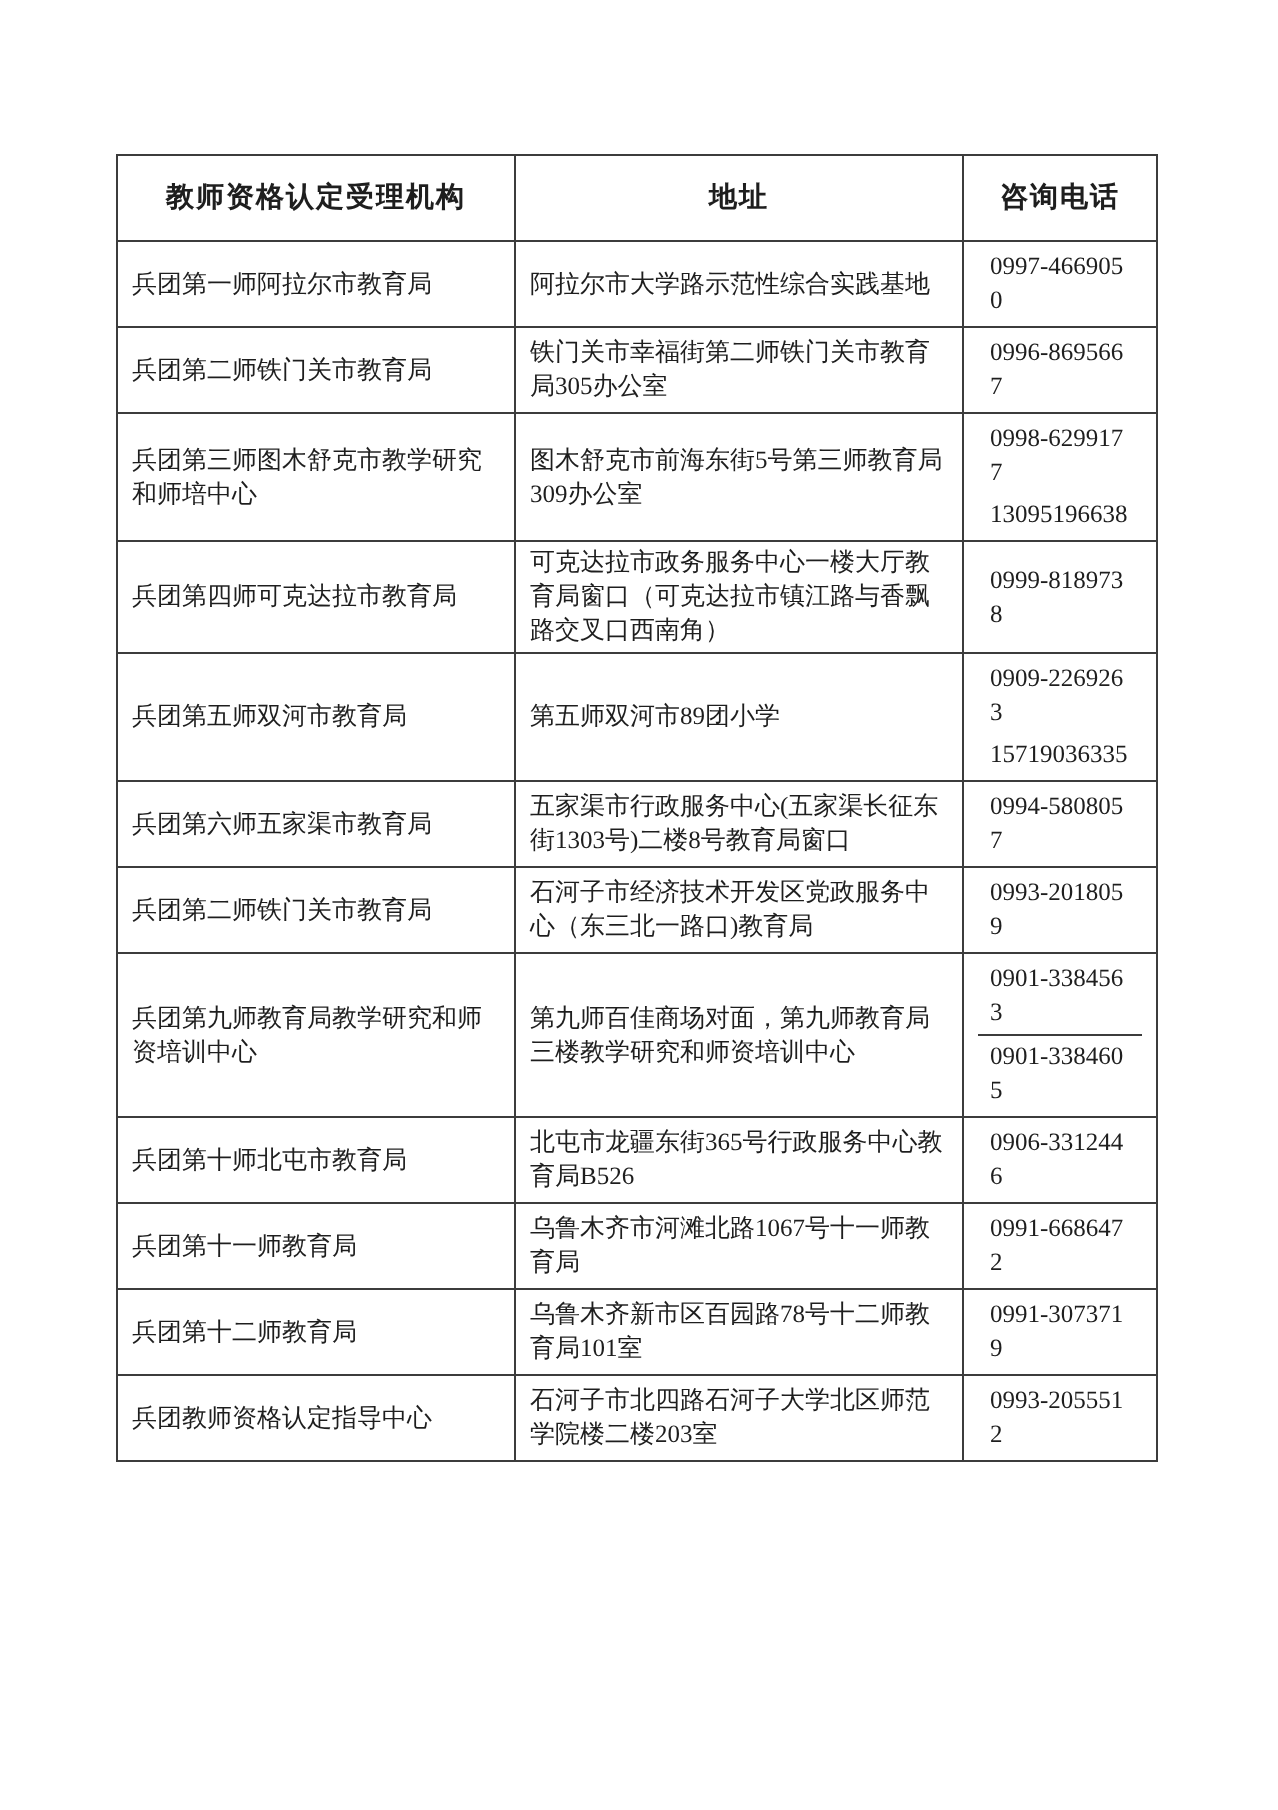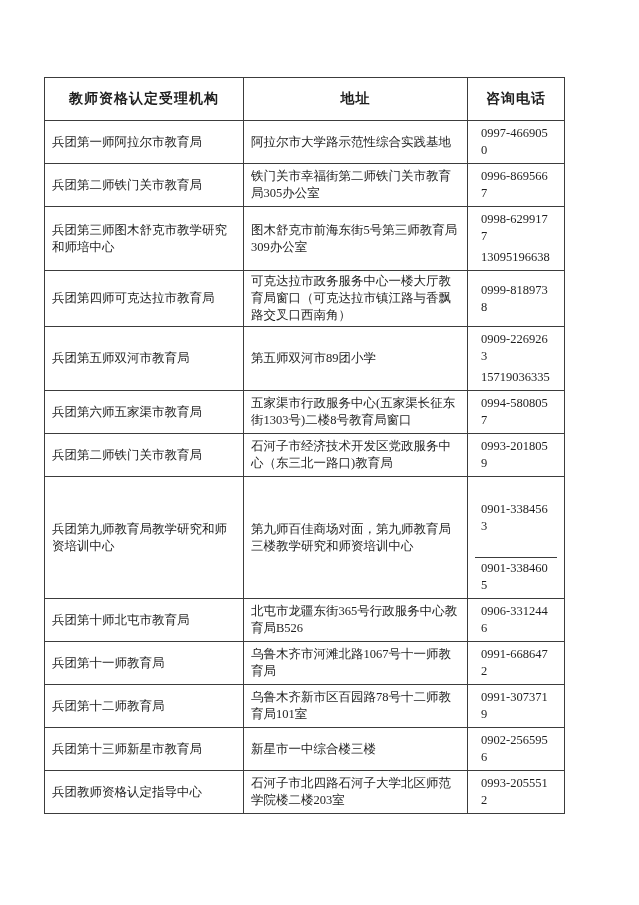--- a/index.html
+++ b/index.html
@@ -9,21 +9,21 @@
   }
   body {
     width: 639px;
     height: 905px;
     font-family: "Liberation Serif", "DejaVu Serif", serif;
     color: #1e1e1e;
     overflow: hidden;
   }
   .table-wrap {
     padding-top: 77px;
-    padding-left: 44px;
+    padding-left: 58px;
   }
   table.agency-table {
     border-collapse: collapse;
     table-layout: fixed;
     width: 520px;
   }
   table.agency-table th,
   table.agency-table td {
     border: 1px solid #3c3c3c;
     vertical-align: middle;
@@ -47,21 +47,20 @@
   td.phone-td {
     padding: 0;
   }
   .phone {
     padding: 2px 6px;
   }
   .phone.split {
     min-height: 33px;
     display: flex;
     align-items: center;
-    margin-top: 20px;
   }
   .phone.split + .phone.split {
     border-top: 1px solid #3c3c3c;
     font-family: Liberation Serif, serif;
   }
 </style>
 </head>
 <body>
 
 <div class="table-wrap">
@@ -164,27 +163,20 @@
   </tr>
 
   <tr>
     <td>兵团第十二师教育局</td>
     <td>乌鲁木齐新市区百园路78号十二师教育局101室</td>
     <td class="phone-td">
             <div class="phone">0991-3073719</div>
           </td>
   </tr>
 
-  <tr>
-    <td>兵团第十三师新星市教育局</td>
-    <td>新星市一中综合楼三楼</td>
-    <td class="phone-td">
-            <div class="phone">0902-2565956</div>
-          </td>
-  </tr>
 
 
   <tr>
     <td>兵团教师资格认定指导中心</td>
     <td>石河子市北四路石河子大学北区师范学院楼二楼203室</td>
     <td class="phone-td">
             <div class="phone">0993-2055512</div>
           </td>
   </tr>
 

